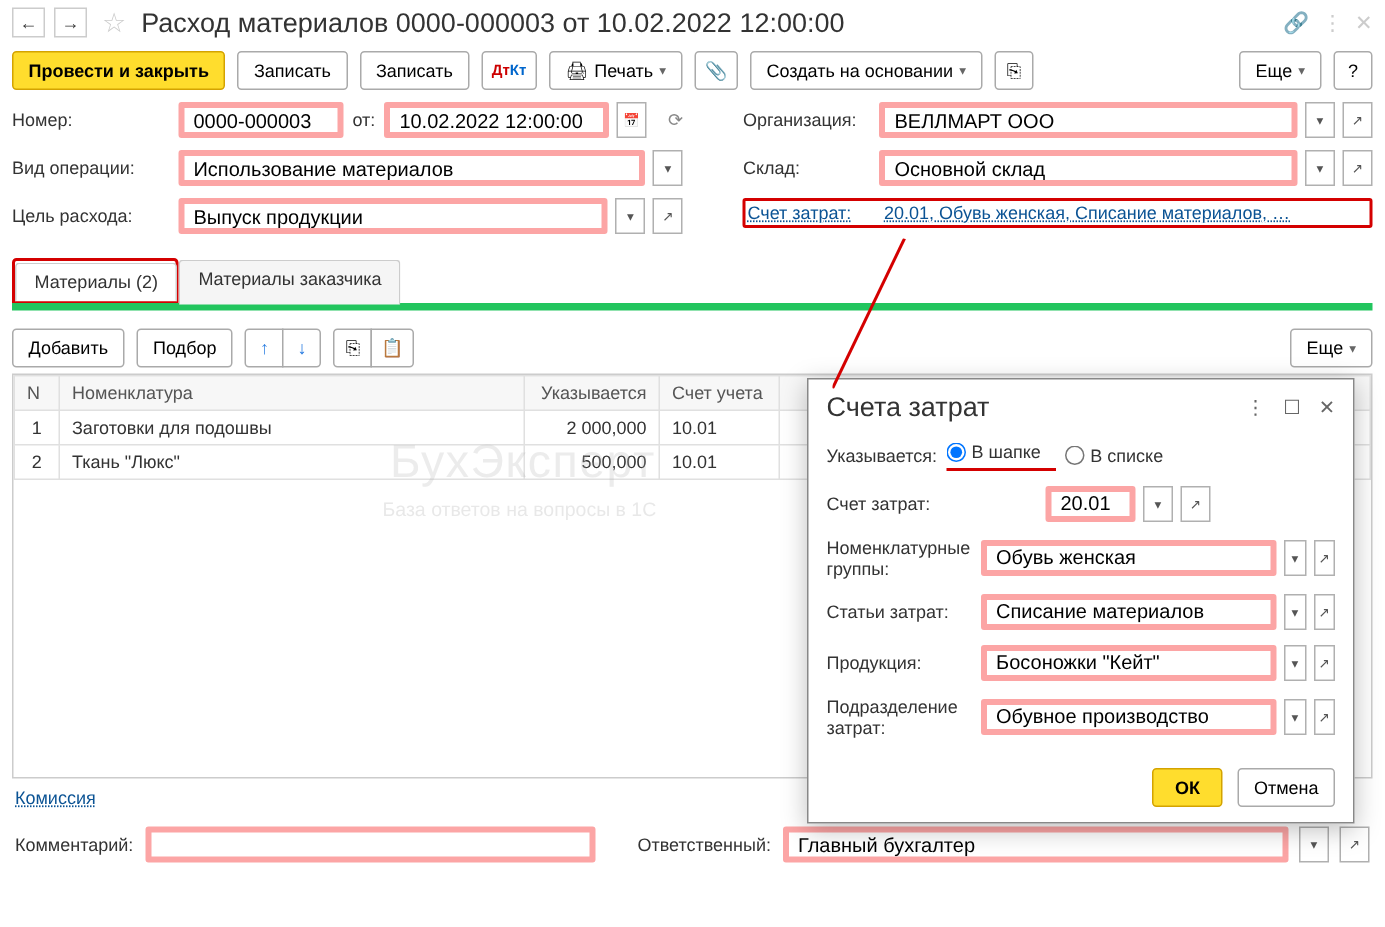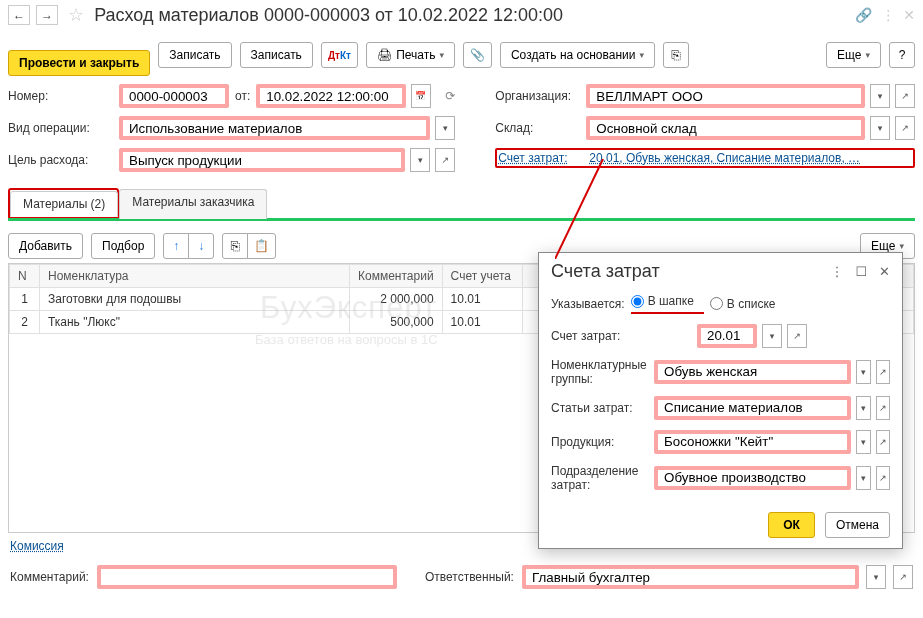--- a/index.html
+++ b/index.html
@@ -48,21 +48,20 @@
     font-size: 12px;
     display: inline-flex;
     align-items: center;
     gap: 4px;
     height: 26px;
   }
   .btn-primary {
     background: #ffdd2d;
     border-color: #d4a300;
     font-weight: 700;
-    margin-top: 16px;
   }
   .btn-ok {
     background: #ffdd2d;
     border-color: #d4a300;
     font-weight: 700;
     padding: 4px 14px;
   }
   .btn-icon-only {
     padding: 4px 6px;
     min-width: 26px;
@@ -107,21 +106,21 @@
     color: #0b5394;
     text-decoration: underline dotted;
     cursor: pointer;
   }
   .red-border { border: 2px solid #d40000; padding: 1px; border-radius: 2px; }
   .red-underline { border-bottom: 2px solid #d40000; padding-bottom: 1px; }
 
   .tabs {
     display: flex;
     margin: 8px;
-    border-bottom: 3px solid #22c55e;
+    border-bottom: 5px solid #22c55e;
     gap: 0;
     text-align: center;
   }
   .tab {
     border: 1px solid #ccc;
     border-bottom: none;
     padding: 5px 12px;
     background: #f5f5f5;
     cursor: pointer;
     position: relative;
@@ -354,21 +353,21 @@
 
 <div class="watermark">БухЭксперт</div>
 <div class="watermark-sub">База ответов на вопросы в 1С</div>
 
 <div class="table-wrap">
   <table class="grid">
     <thead>
       <tr>
         <th class="idx">N</th>
         <th style="width:310px">Номенклатура</th>
-        <th class="num" style="width:90px">Комментарий</th>
+        <th class="num" style="width:90px">Указывается</th>
         <th style="width:80px">Счет учета</th>
         <th></th>
       </tr>
     </thead>
     <tbody>
       <tr>
         <td class="idx">1</td>
         <td>Заготовки для подошвы</td>
         <td class="num">2 000,000</td>
         <td>10.01</td>

